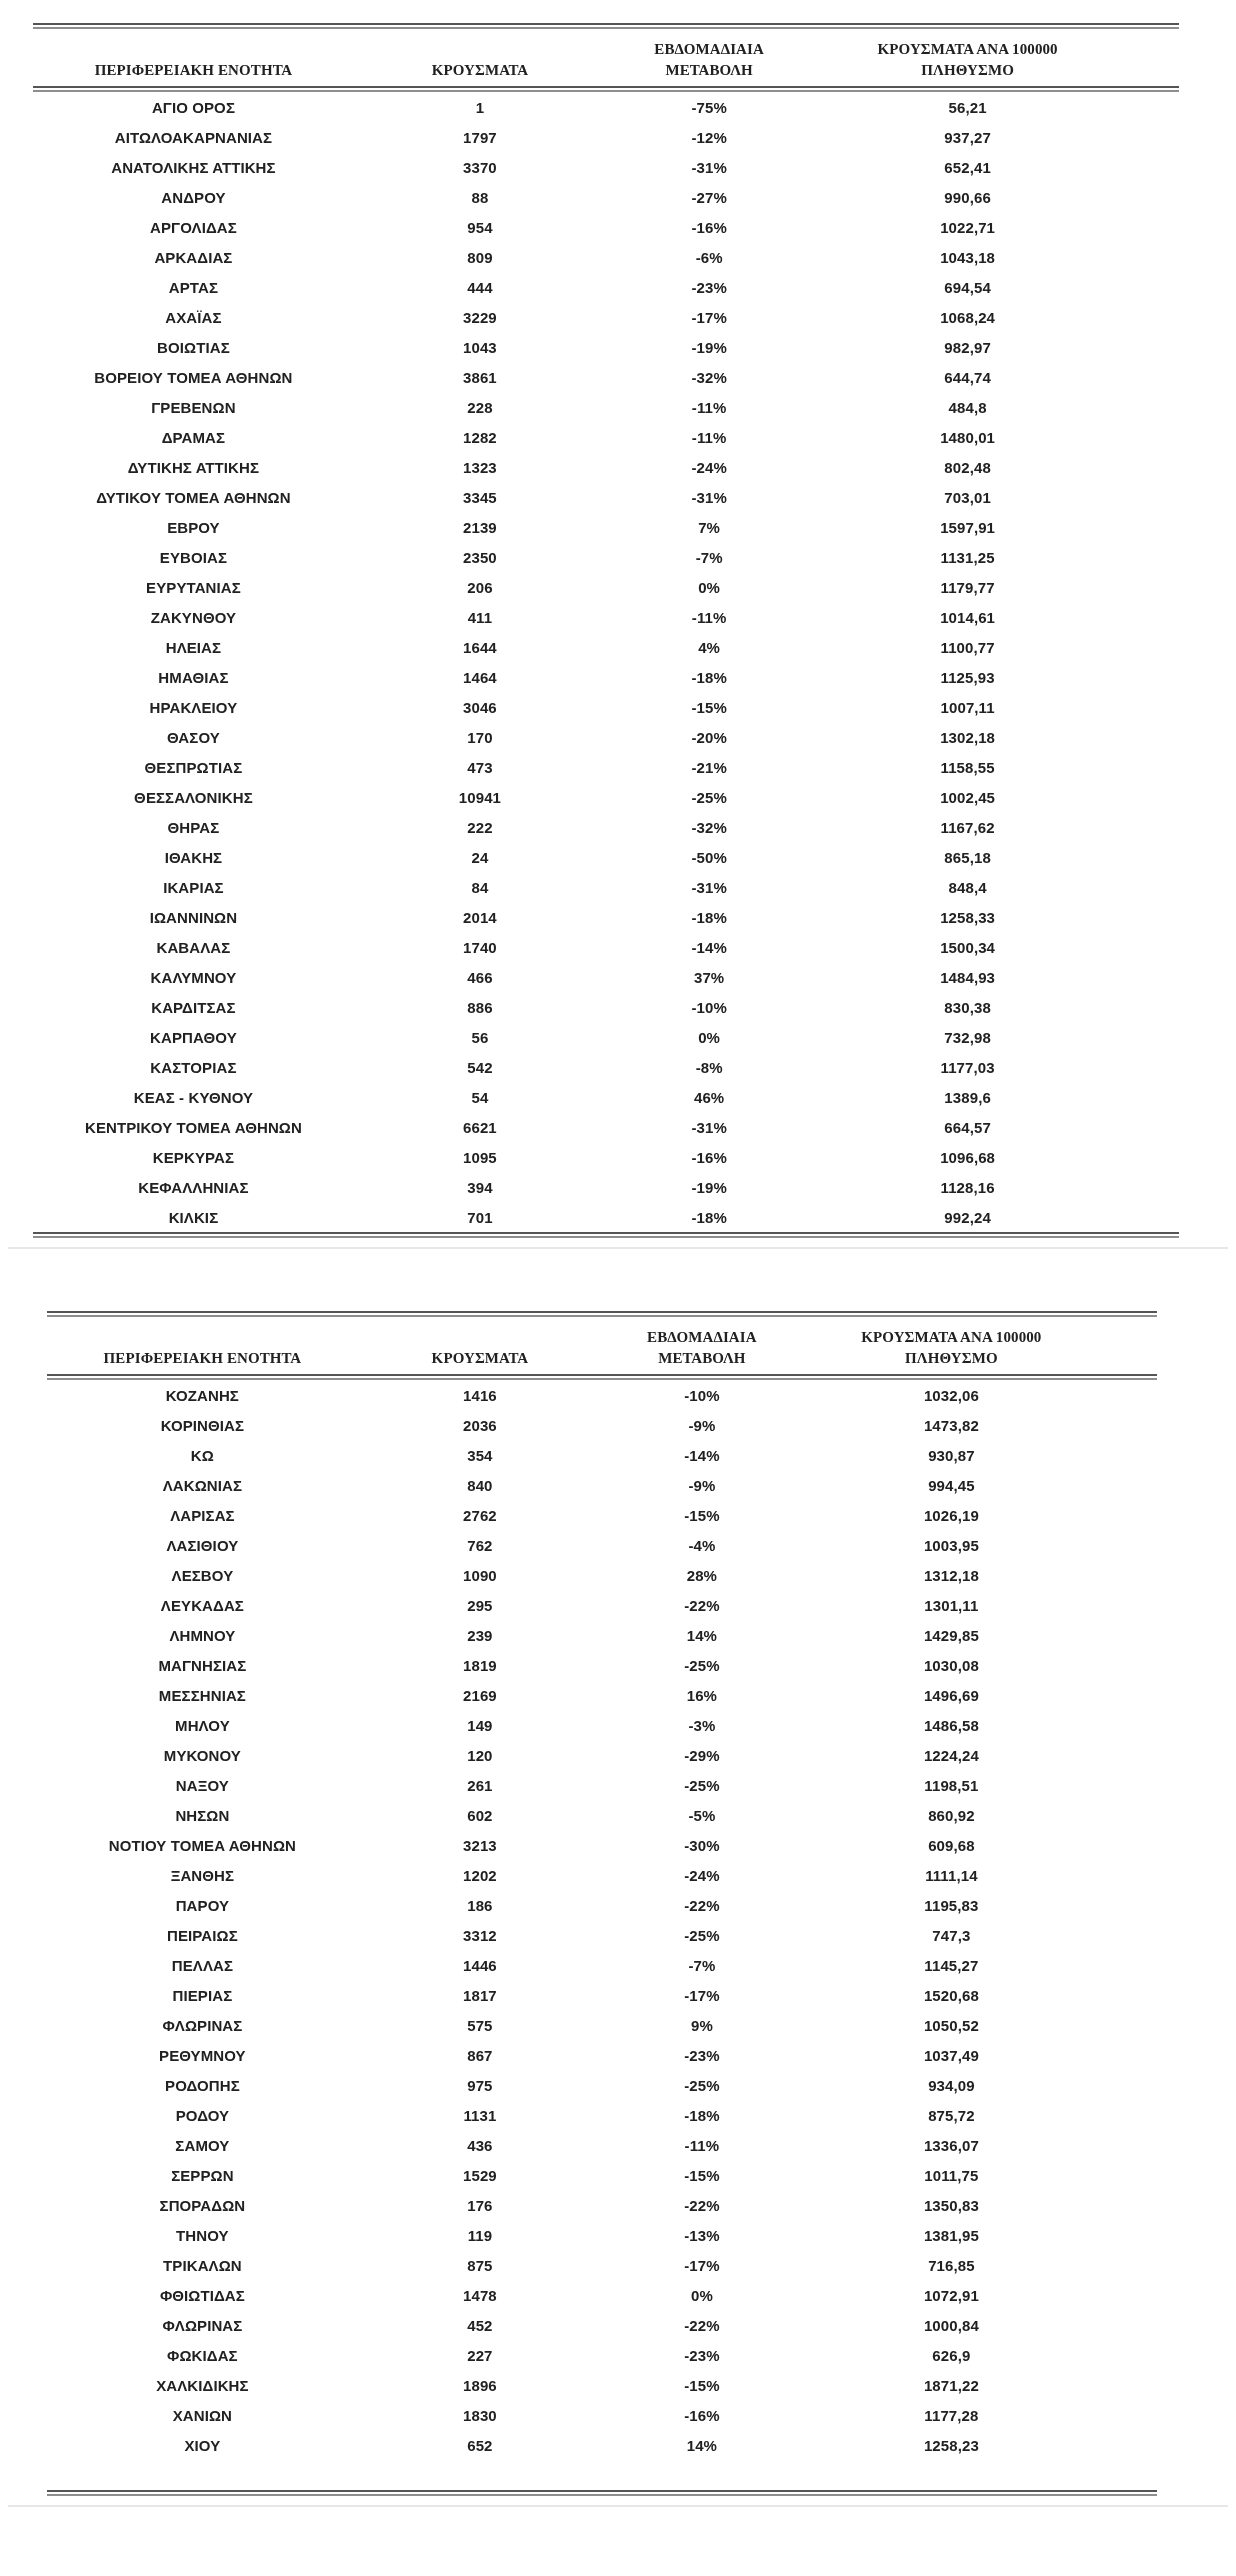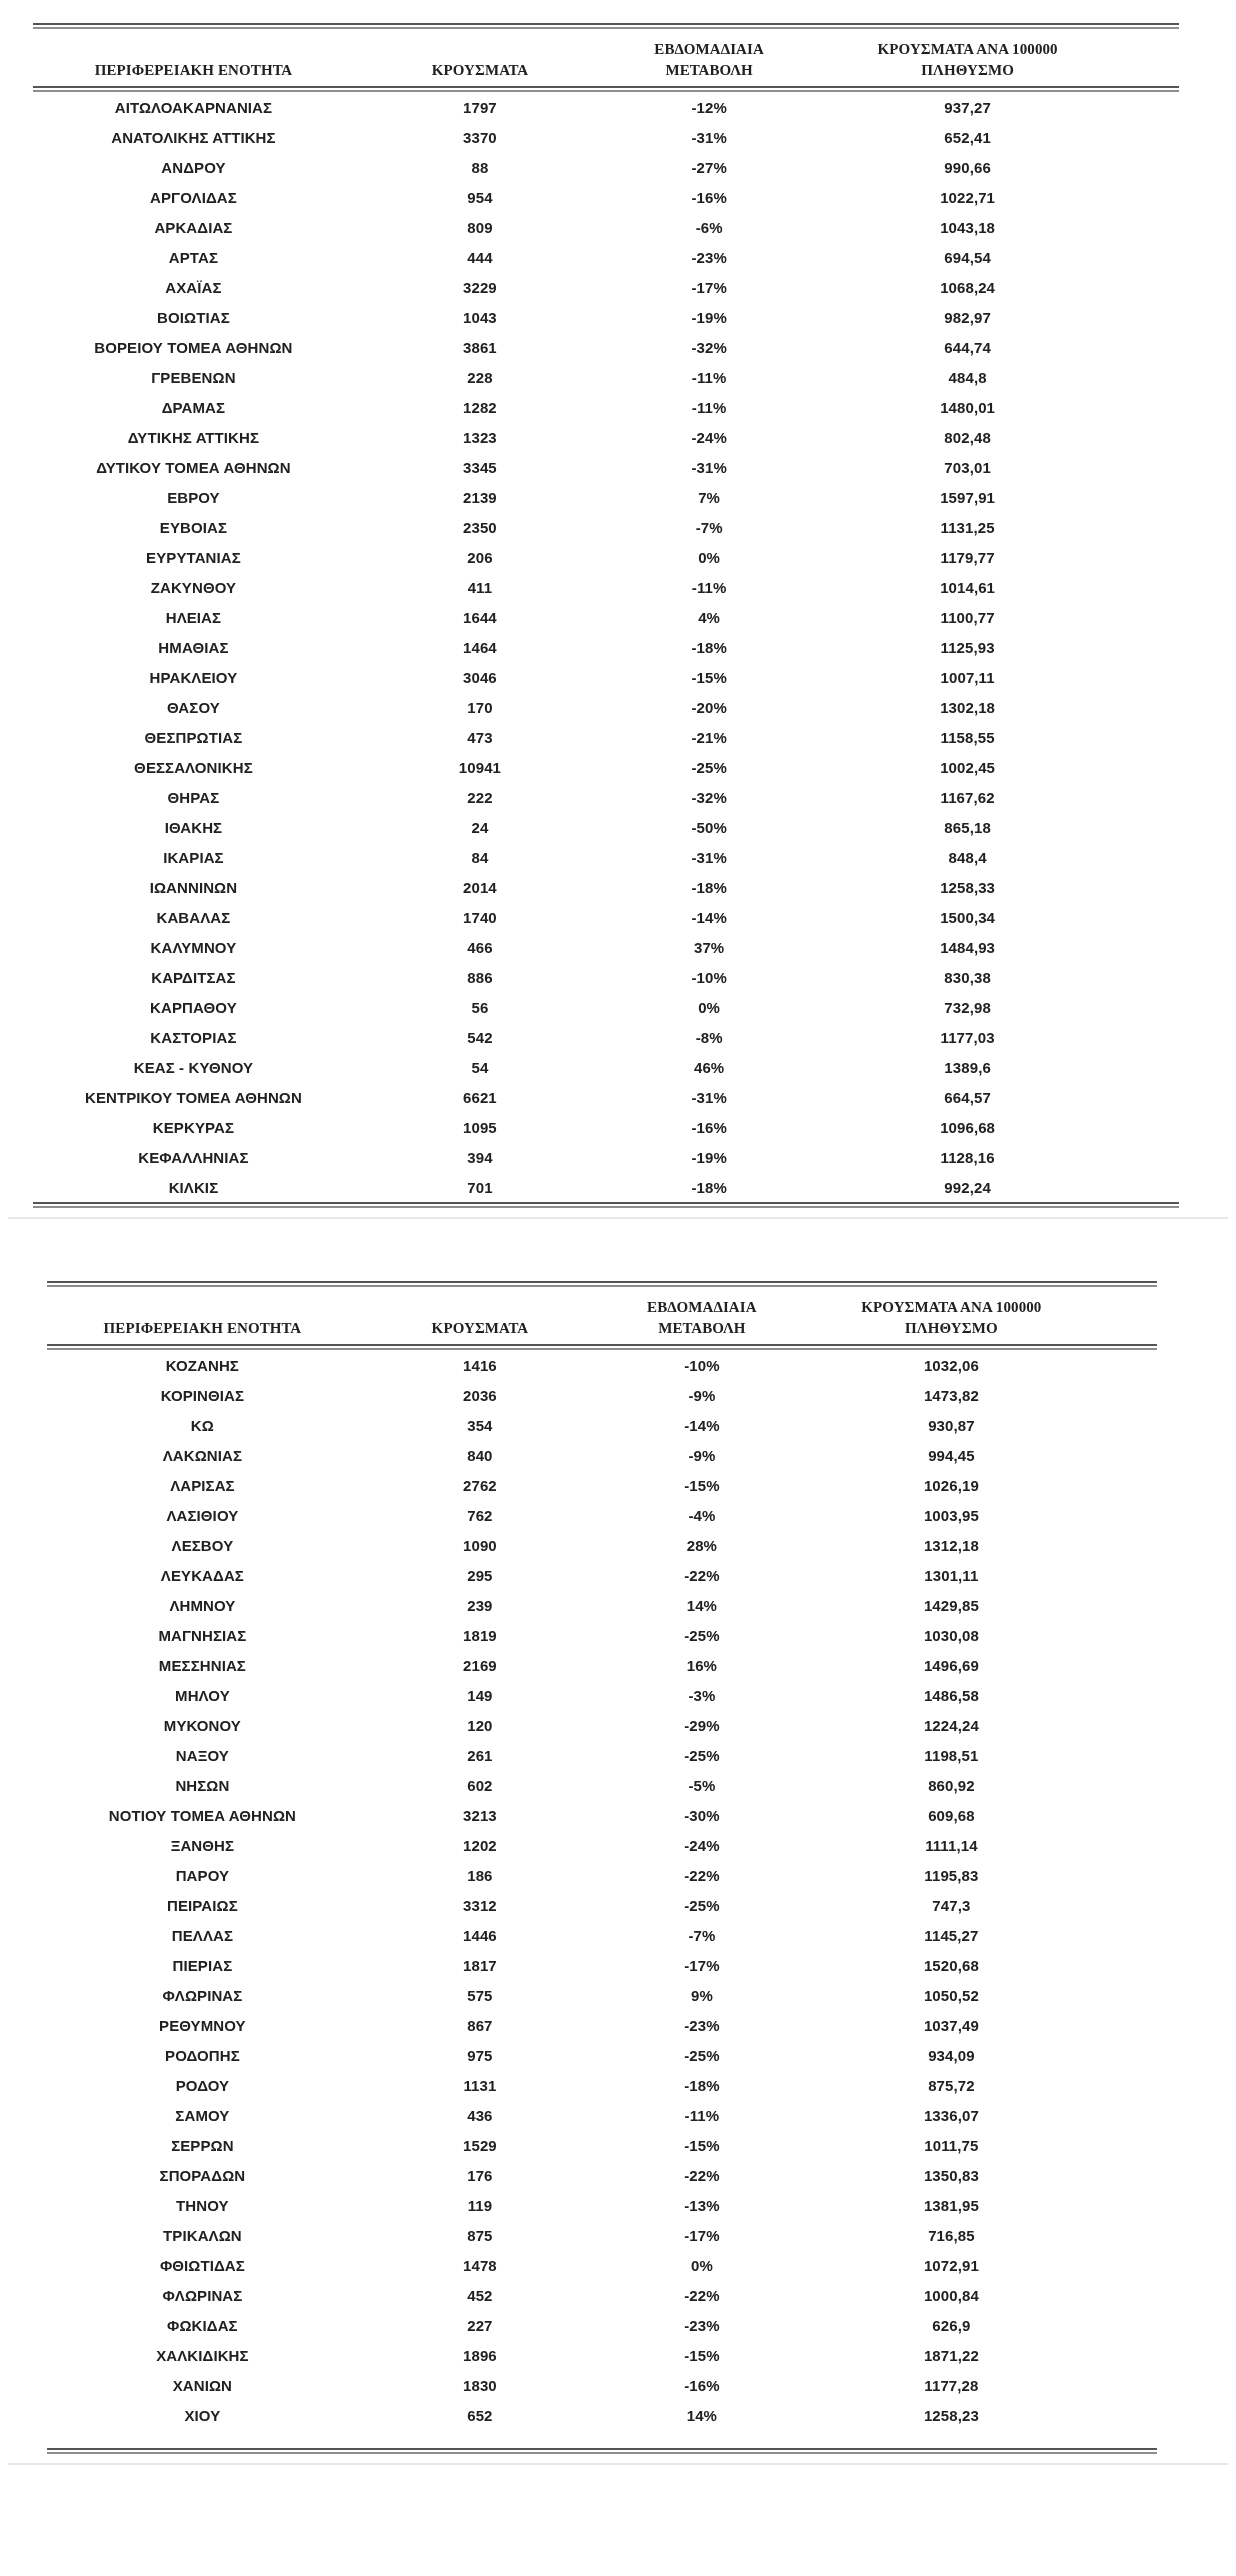--- a/index.html
+++ b/index.html
@@ -57,21 +57,21 @@
   .c0 { width: 28%; }
   .c1 { width: 22%; }
   .c2 { width: 18%; }
   .c3 { width: 32%; padding-right: 56px; }
   .rows .row {
     display: flex;
     align-items: center;
     height: 30px;
   }
   .tbl2 .rows {
-    padding-bottom: 18px;
+    padding-bottom: 30px;
   }
   .faint-line {
     height: 2px;
     background: #e7e7e7;
     margin-top: 9px;
     margin-left: 8px;
     width: 1220px;
   }
 </style>
 </head>
@@ -95,20 +95,26 @@
         <span class="hl">ΜΕΤΑΒΟΛΗ</span>
       </div>
       <div class="cell c3">
         <span class="hl">ΚΡΟΥΣΜΑΤΑ ΑΝΑ 100000</span>
         <span class="hl">ΠΛΗΘΥΣΜΟ</span>
       </div>
     </div>
     <div class="hr-double"></div>
     <div class="rows">
         <div class="row">
+          <div class="cell c0">ΑΓΙΟ ΟΡΟΣ</div>
+          <div class="cell c1">1</div>
+          <div class="cell c2">-75%</div>
+          <div class="cell c3">56,21</div>
+        </div>
+        <div class="row">
           <div class="cell c0">ΑΙΤΩΛΟΑΚΑΡΝΑΝΙΑΣ</div>
           <div class="cell c1">1797</div>
           <div class="cell c2">-12%</div>
           <div class="cell c3">937,27</div>
         </div>
         <div class="row">
           <div class="cell c0">ΑΝΑΤΟΛΙΚΗΣ ΑΤΤΙΚΗΣ</div>
           <div class="cell c1">3370</div>
           <div class="cell c2">-31%</div>
           <div class="cell c3">652,41</div>

